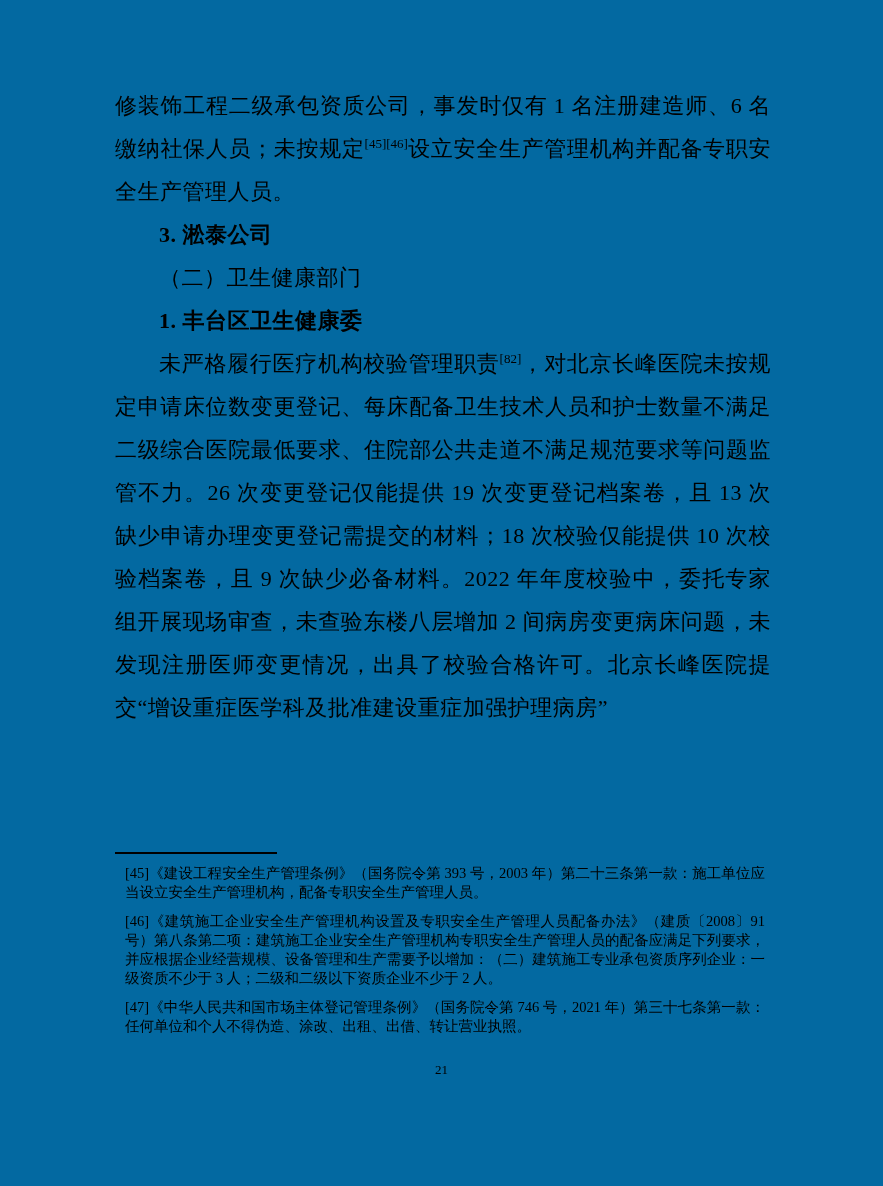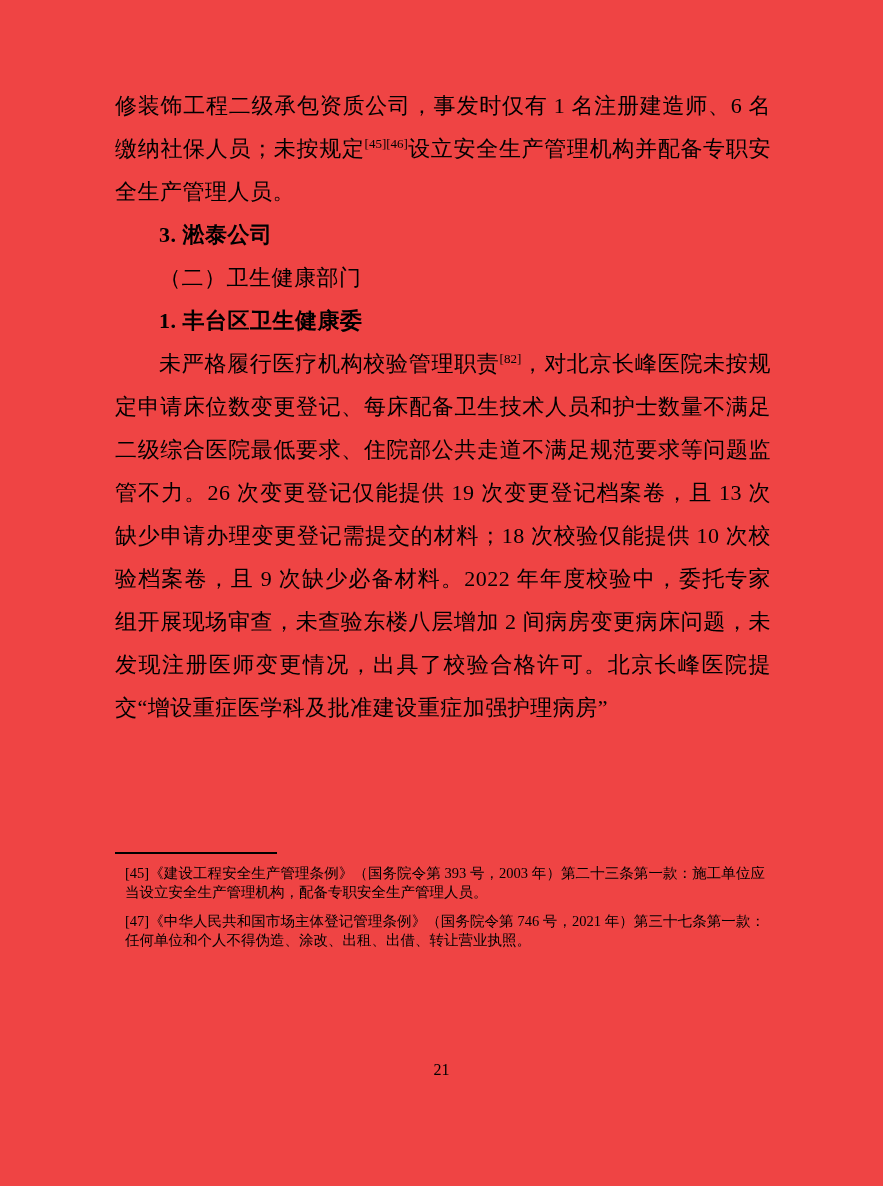--- a/index.html
+++ b/index.html
@@ -4,21 +4,21 @@
 <style>
   html, body {
     margin: 0;
     padding: 0;
     background: #ffffff;
   }
   .page {
     position: relative;
     width: 883px;
     height: 1186px;
-    background: #ef4444;
+    background: #0369a1;
     overflow: hidden;
     font-family: "Liberation Serif", "DejaVu Serif", serif;
     color: #000000;
   }
   .main-text {
     position: absolute;
     top: 84px;
     left: 115px;
     width: 656px;
   }
@@ -60,21 +60,21 @@
     line-height: 19px;
     text-align: justify;
     text-justify: inter-ideograph;
   }
   .page-number {
     position: absolute;
     top: 1056px;
     left: 0;
     width: 100%;
     text-align: center;
-    font-size: 16px;
+    font-size: 13px;
     line-height: 28px;
   }
 </style>
 </head>
 <body>
 
 <div class="page">
 
   <div class="main-text">
 
@@ -87,18 +87,19 @@
 
     <p class="indent bold-heading">1. 丰台区卫生健康委</p>
 
     <p class="indent"><span>未严格履行医疗机构校验管理职责</span><sup class="fnref">[82]</sup><span>，对北京长峰医院未按规定申请床位数变更登记、每床配备卫生技术人员和护士数量不满足二级综合医院最低要求、住院部公共走道不满足规范要求等问题监管不力。26 次变更登记仅能提供 19 次变更登记档案卷，且 13 次缺少申请办理变更登记需提交的材料；18 次校验仅能提供 10 次校验档案卷，且 9 次缺少必备材料。2022 年年度校验中，委托专家组开展现场审查，未查验东楼八层增加 2 间病房变更病床问题，未发现注册医师变更情况，出具了校验合格许可。北京长峰医院提交“增设重症医学科及批准建设重症加强护理病房”</span></p>
 
   </div>
 
   <div class="footnotes">
     <div class="fn-separator"></div>
     <p>[45]《建设工程安全生产管理条例》（国务院令第 393 号，2003 年）第二十三条第一款：施工单位应当设立安全生产管理机构，配备专职安全生产管理人员。</p>
+    <p>[46]《建筑施工企业安全生产管理机构设置及专职安全生产管理人员配备办法》（建质〔2008〕91 号）第八条第二项：建筑施工企业安全生产管理机构专职安全生产管理人员的配备应满足下列要求，并应根据企业经营规模、设备管理和生产需要予以增加：（二）建筑施工专业承包资质序列企业：一级资质不少于 3 人；二级和二级以下资质企业不少于 2 人。</p>
     <p>[47]《中华人民共和国市场主体登记管理条例》（国务院令第 746 号，2021 年）第三十七条第一款：任何单位和个人不得伪造、涂改、出租、出借、转让营业执照。</p>
   </div>
 
   <div class="page-number">21</div>
 
 </div>
 
 </body></html>

